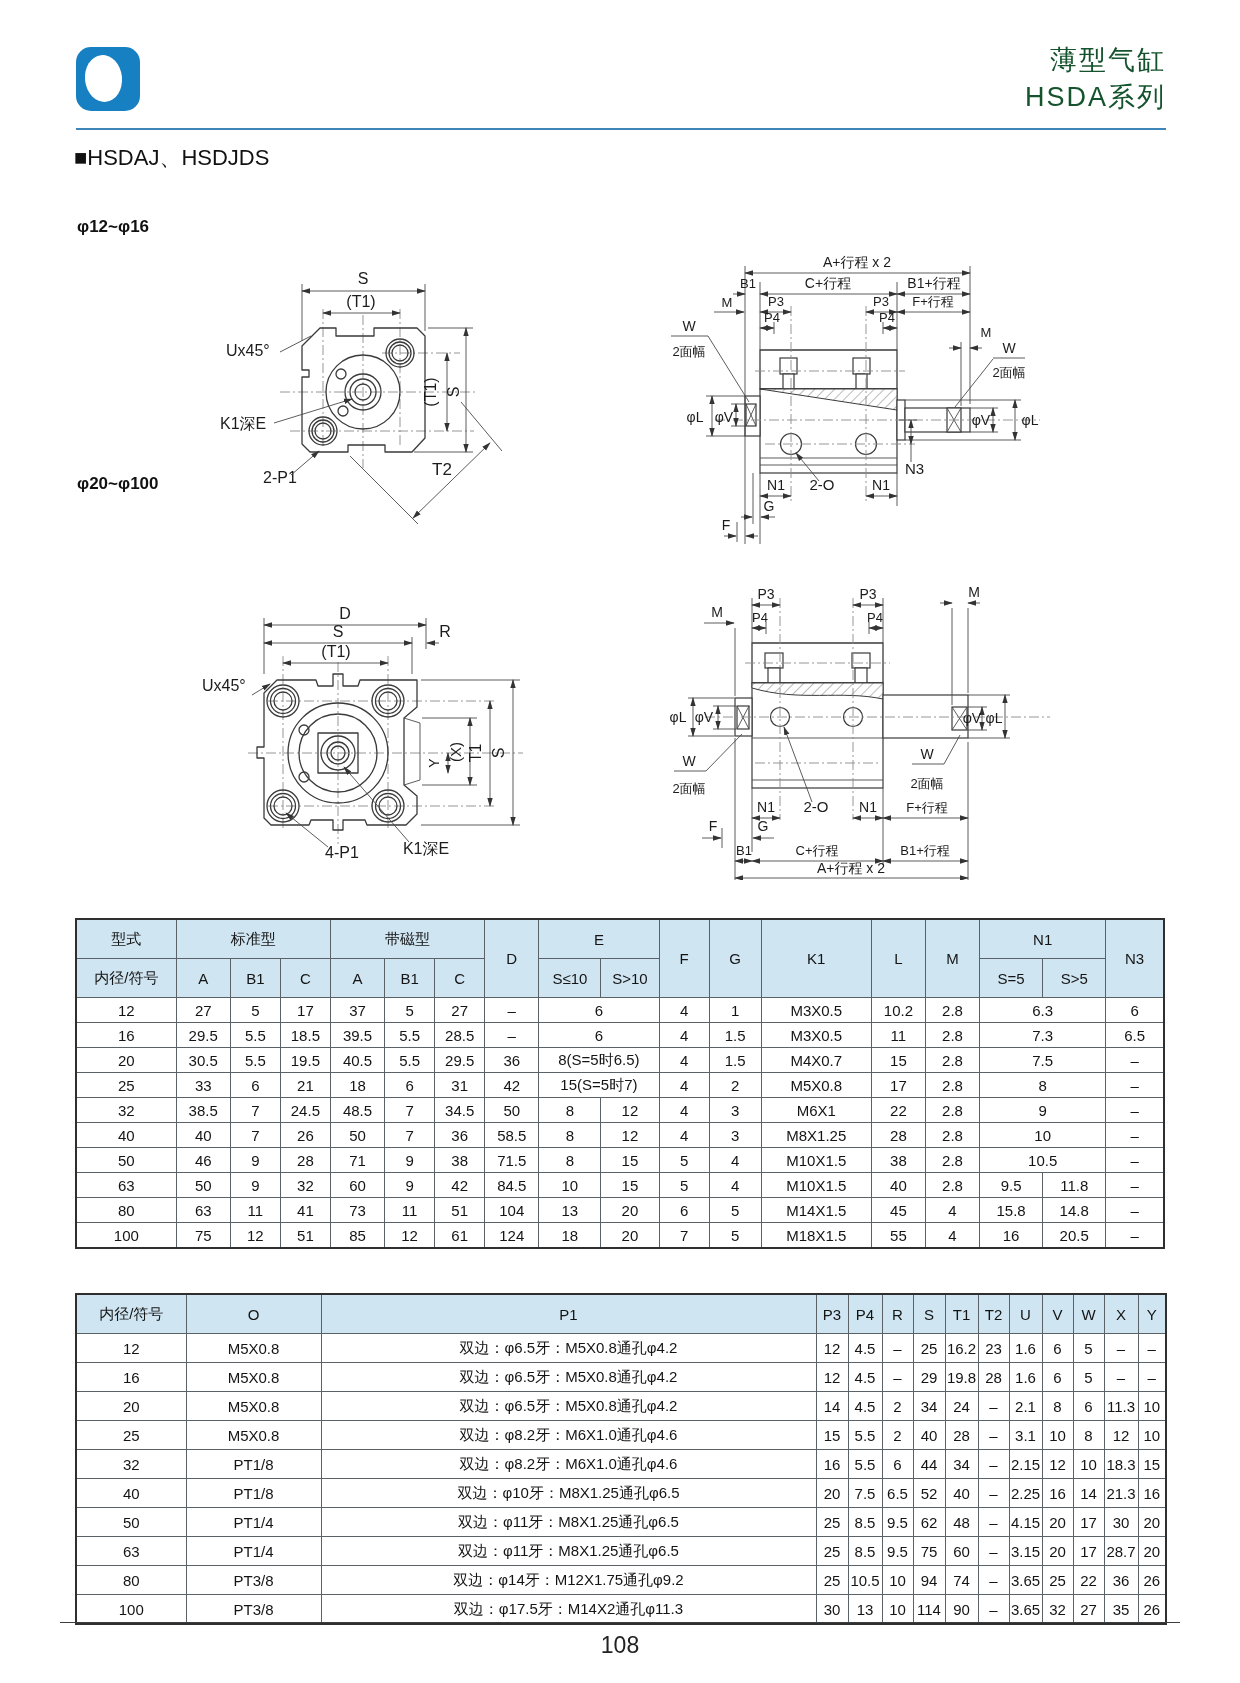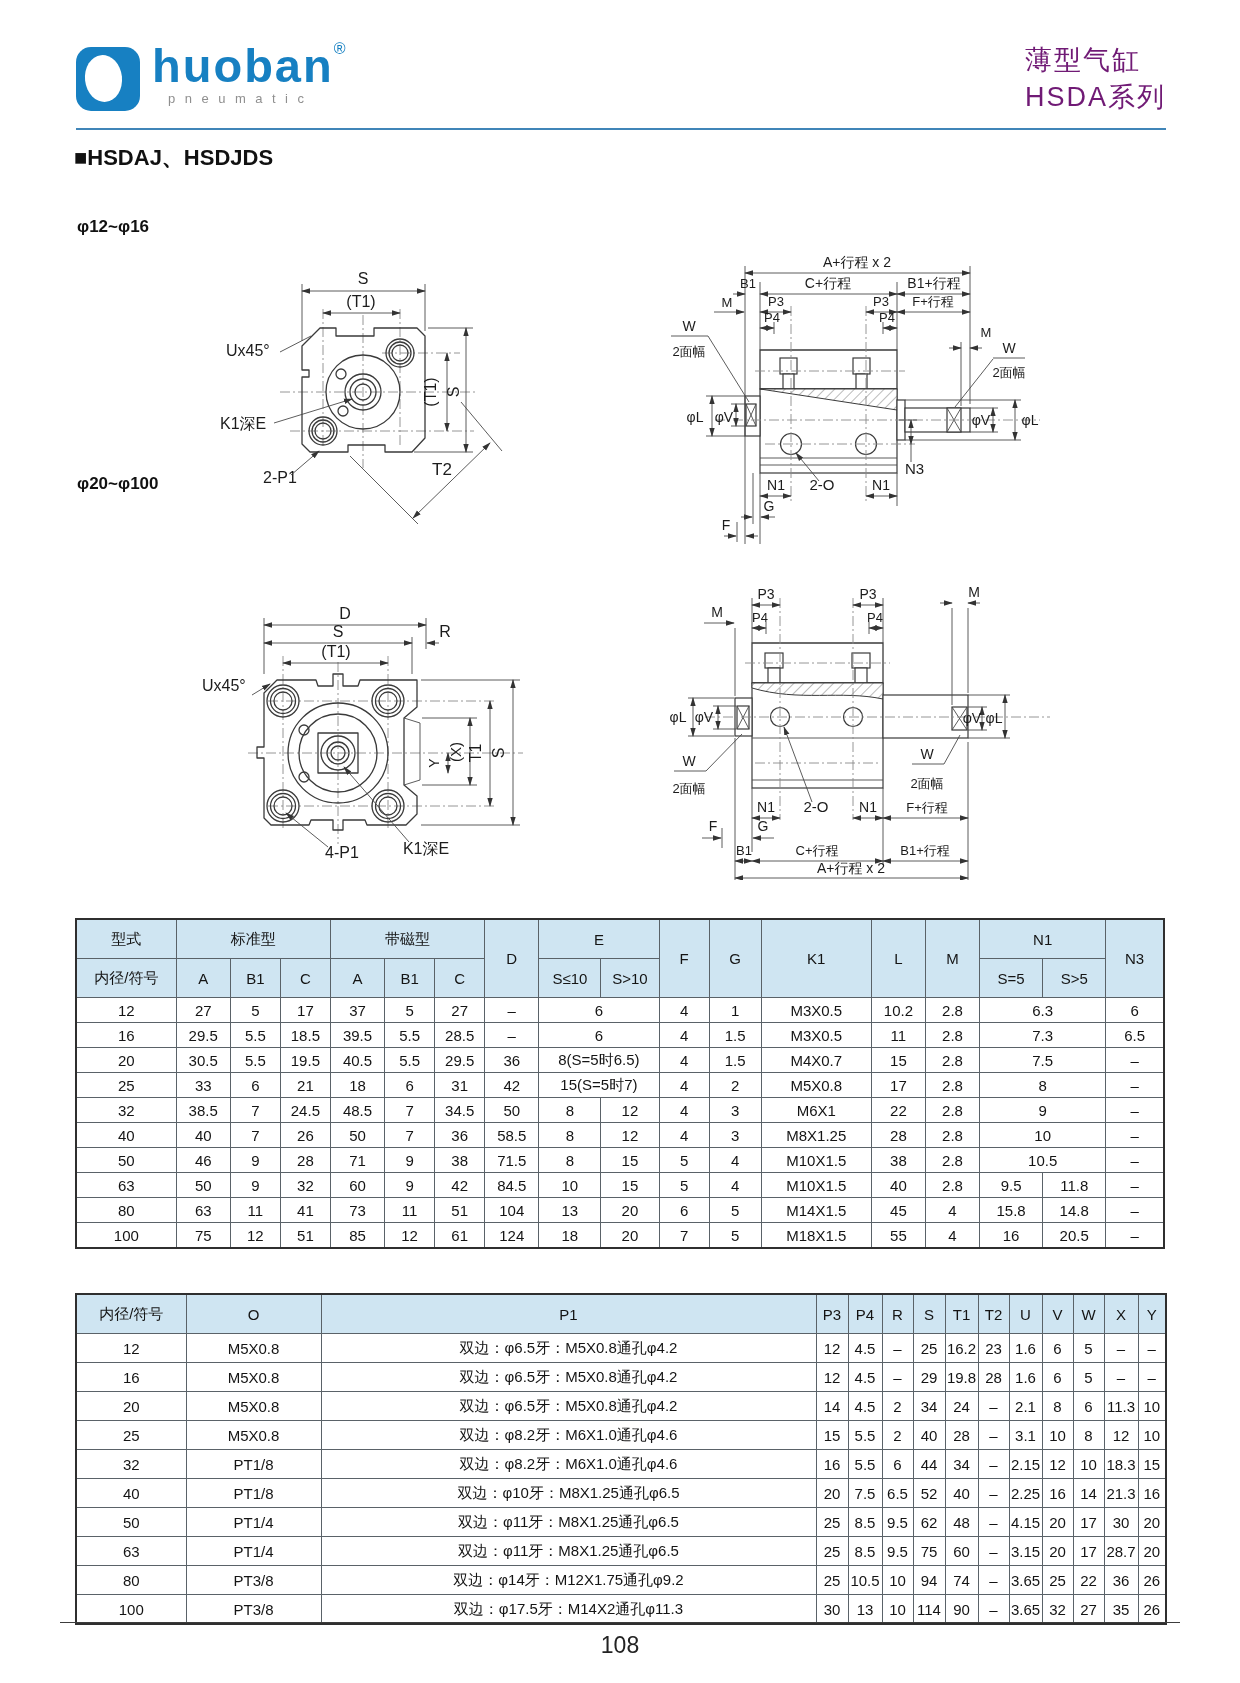--- a/index.html
+++ b/index.html
@@ -5,23 +5,23 @@
   html,body{margin:0;padding:0;background:#fff;}
   .page{position:relative;width:1240px;height:1683px;background:#fff;overflow:hidden;
         font-family:"Liberation Sans","DejaVu Sans",sans-serif;color:#141414;}
   
   .logo-mark{position:absolute;left:76px;top:47px;width:64px;height:64px;background:#1780c2;border-radius:15px;}
   .logo-blob{position:absolute;left:9px;top:8px;width:37px;height:47px;background:#fff;border-radius:50%;transform:rotate(-6deg);}
   .logo-text{position:absolute;left:152px;top:38px;color:#1780c2;}
   .logo-word{font-size:47px;font-weight:bold;letter-spacing:2px;}
   .logo-reg{font-size:16px;vertical-align:28px;}
   .logo-sub{font-size:13px;color:#8f8f8f;letter-spacing:9.5px;padding-left:16px;margin-top:-2px;}
-  .doc-title{position:absolute;right:74px;top:42px;text-align:left;color:#701a75;font-size:27px;line-height:37px;letter-spacing:2px;}
+  .doc-title{position:absolute;right:74px;top:42px;text-align:right;color:#14532d;font-size:27px;line-height:37px;letter-spacing:2px;}
   .header-rule{position:absolute;left:76px;top:128px;width:1090px;height:2px;background:#4085b8;}
-  .section-title{position:absolute;left:74px;top:143px;font-size:22px;font-weight:bold;color:#111;}
+  .section-title{position:absolute;left:74px;top:143px;font-size:22px;font-weight:normal;color:#111;}
   .range-label{position:absolute;left:77px;font-size:17px;font-weight:bold;color:#111;}
   #range-small{top:177px;margin-top:40px;}
   #range-large{top:474px;}
   
   .drawing{position:absolute;}
   #dwg-front-small{left:170px;top:225px;}
   #dwg-side-small{left:615px;top:222px;}
   #dwg-front-large{left:168px;top:552px;}
   #dwg-side-large{left:600px;top:530px;}
   svg .ln{fill:none;stroke:#3a3a3a;stroke-width:1.3;stroke-linejoin:round;}
@@ -45,24 +45,20 @@
   .page-number{position:absolute;left:0;top:1632px;width:1240px;text-align:center;font-size:23px;color:#222;}
 </style>
 </head>
 <body>
 
 <div class="page">
 
   <div class="logo-mark">
       <div class="logo-blob"></div>
     </div>
-  <div class="logo-text">
-    <span class="logo-word">huoban</span><span class="logo-reg">®</span>
-    <div class="logo-sub">pneumatic</div>
-  </div>
   <div class="doc-title">
     <div>薄型气缸</div>
     <div>HSDA系列</div>
   </div>
   <div class="header-rule"></div>
 
   <div class="section-title">■HSDAJ、HSDJDS</div>
   <div class="range-label" id="range-small">φ12~φ16</div>
   <div class="range-label" id="range-large">φ20~φ100</div>
 

